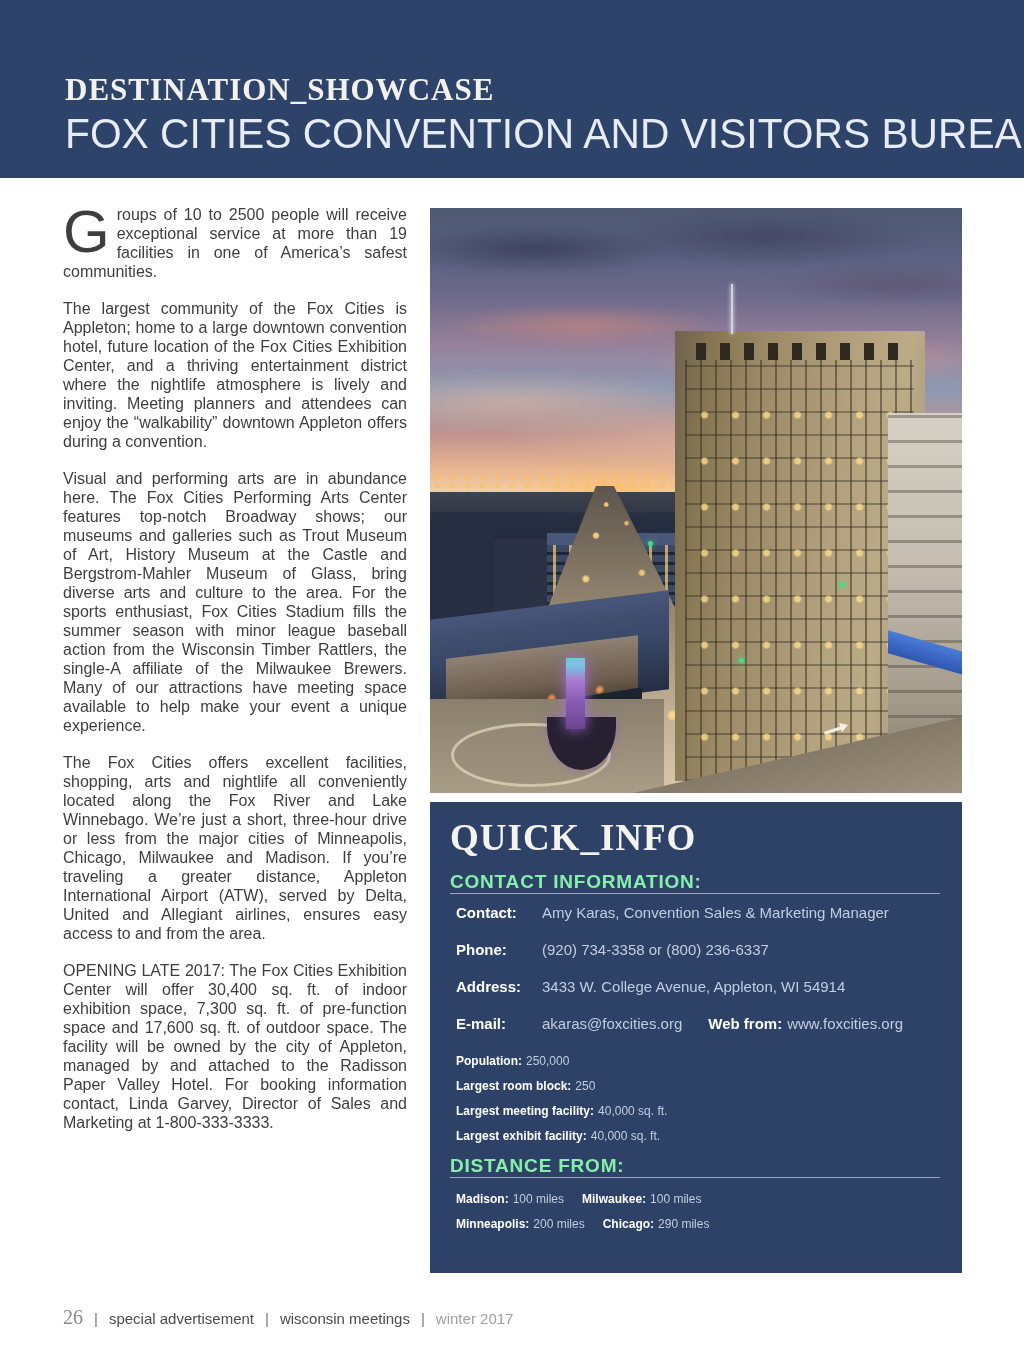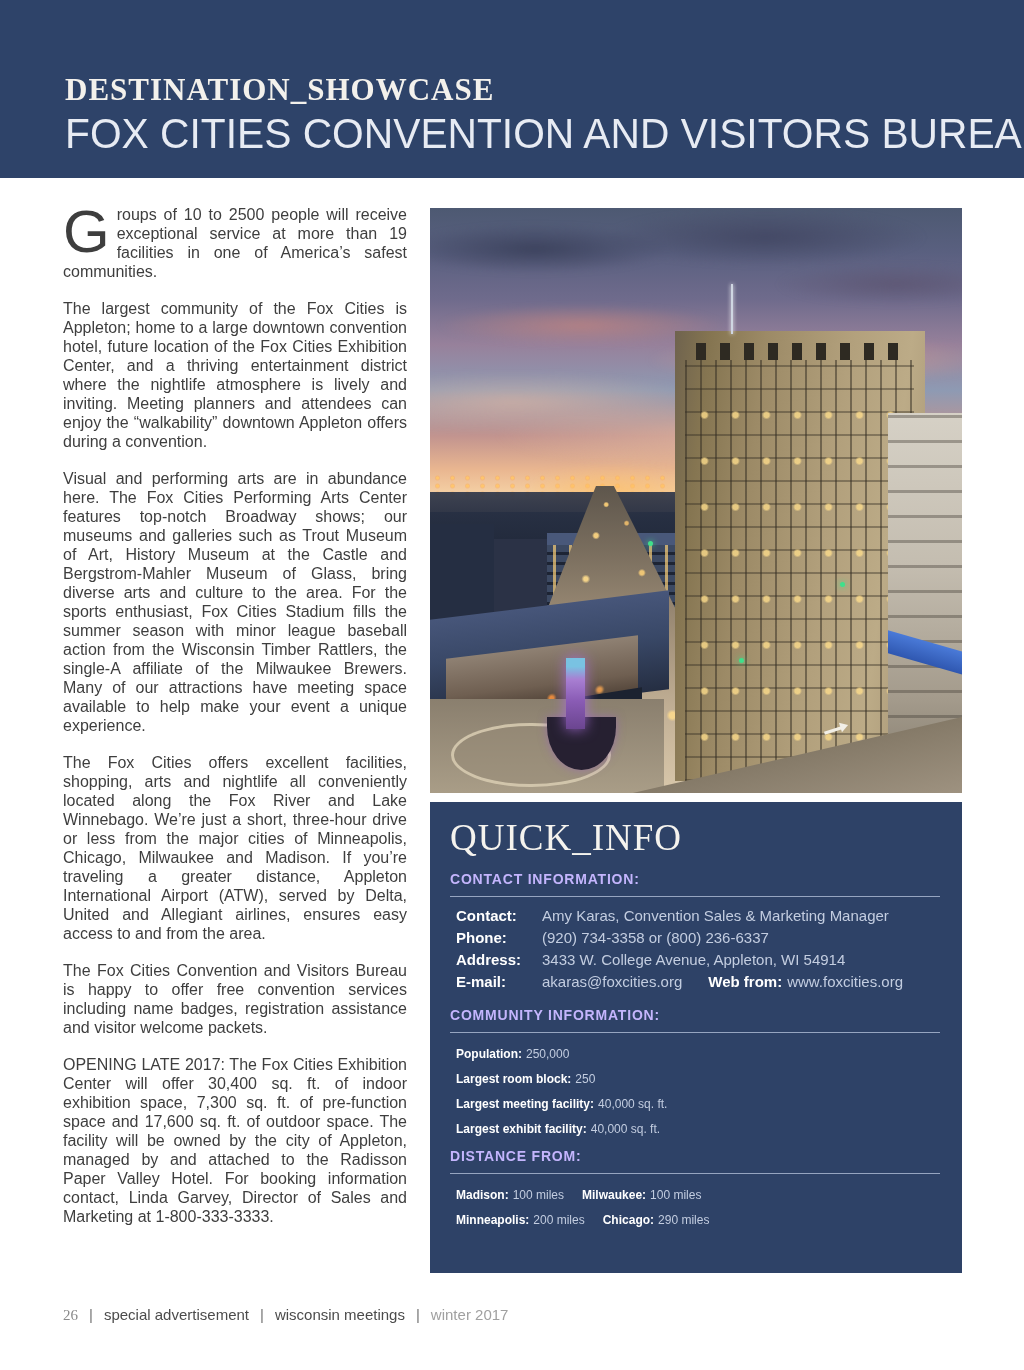--- a/index.html
+++ b/index.html
@@ -130,65 +130,64 @@
     border-left:8px solid #f2efe6; border-top:5px solid transparent; border-bottom:5px solid transparent; }
   .ph-dotg { width:5px; height:5px; border-radius:50%; background:#3fe08b; box-shadow:0 0 6px #3fe08b; }
   .g1 { left:41%; top:57%; } .g2 { left:77%; top:64%; } .g3 { left:58%; top:77%; }
 
   
   .quick-info {
     position:absolute; left:430px; top:802px; width:532px; height:471px;
     background:#2e4267; color:#ffffff; padding:14px 22px 18px 20px;
   }
   .qi-title {
-    font-family:"Liberation Serif", serif; font-weight:normal; font-size:37px;
+    font-family:"Liberation Serif", serif; font-weight:bold; font-size:37px;
     letter-spacing:1px; color:#f5f3ee; margin-bottom:12px;
   }
   .sec-head {
-    font-size:14px; font-weight:bold; letter-spacing:.8px; color:#c4b5fd;
-    border-bottom:1.5px solid rgba(186,199,222,.75); padding-bottom:9px; margin-bottom:9px;
+    font-size:19px; font-weight:bold; letter-spacing:.8px; color:#86efac;
+    border-bottom:1.5px solid rgba(186,199,222,.75); padding-bottom:0; margin-bottom:9px;
   }
   .sec { margin-bottom:0; }
   .sec + .sec { margin-top:16px; }
   .sec.distance { margin-top:6px; }
-  .kv-grid { display:grid; grid-template-columns:86px 1fr; row-gap:3px; padding-left:6px;
+  .kv-grid { display:grid; grid-template-columns:86px 1fr; row-gap:18px; padding-left:6px;
     font-size:15px; line-height:19px; }
   .k { font-weight:bold; color:#ffffff; }
   .v { color:#c3cde0; }
   .k.inline { margin-left:26px; margin-right:5px; }
   .info-line { font-size:12px; line-height:25px; padding-left:6px; color:#c3cde0; }
   .info-line .k { margin-right:4px; }
   .pair2 { margin-left:18px; }
 
   
   .pagefoot {
     position:absolute; left:63px; top:1306px; display:flex; align-items:baseline;
     font-size:15px; color:#4b4b4b;
   }
-  .pnum { font-family:"Liberation Serif", serif; font-size:15px; color:#8a8a8a; }
+  .pnum { font-family:"Liberation Serif", serif; font-size:20px; color:#8a8a8a; }
   .sep { margin:0 11px; color:#777777; font-weight:400; }
   .fitem { color:#4b4b4b; }
   .fitem.muted { color:#a0a0a0; }
 </style>
 </head>
 <body>
 
 <div class="page">
 
   <header class="masthead">
     <div class="eyebrow">DESTINATION_SHOWCASE</div>
     <h1 class="mast-title">FOX CITIES CONVENTION AND VISITORS BUREAU</h1>
   </header>
 
   <main class="article">
     <p class="para"><span class="dropcap">G</span><span>roups of 10 to 2500 people will receive exceptional service at more than 19 facilities in one of America’s safest communities.</span></p>
     <p class="para">The largest community of the Fox Cities is Appleton; home to a large downtown convention hotel, future location of the Fox Cities Exhibition Center, and a thriving entertainment district where the nightlife atmosphere is lively and inviting. Meeting planners and attendees can enjoy the “walkability” downtown Appleton offers during a convention.</p>
     <p class="para">Visual and performing arts are in abundance here. The Fox Cities Performing Arts Center features top-notch Broadway shows; our museums and galleries such as Trout Museum of Art, History Museum at the Castle and Bergstrom-Mahler Museum of Glass, bring diverse arts and culture to the area. For the sports enthusiast, Fox Cities Stadium fills the summer season with minor league baseball action from the Wisconsin Timber Rattlers, the single-A affiliate of the Milwaukee Brewers. Many of our attractions have meeting space available to help make your event a unique experience.</p>
     <p class="para">The Fox Cities offers excellent facilities, shopping, arts and nightlife all conveniently located along the Fox River and Lake Winnebago. We’re just a short, three-hour drive or less from the major cities of Minneapolis, Chicago, Milwaukee and Madison. If you’re traveling a greater distance, Appleton International Airport (ATW), served by Delta, United and Allegiant airlines, ensures easy access to and from the area.</p>
-    <p class="para">The Fox Cities Convention and Visitors Bureau is happy to offer free convention services including name badges, registration assistance and visitor welcome packets.</p>
     <p class="para">OPENING LATE 2017: The Fox Cities Exhibition Center will offer 30,400 sq. ft. of indoor exhibition space, 7,300 sq. ft. of pre-function space and 17,600 sq. ft. of outdoor space. The facility will be owned by the city of Appleton, managed by and attached to the Radisson Paper Valley Hotel. For booking information contact, Linda Garvey, Director of Sales and Marketing at 1-800-333-3333.</p>
   </main>
 
   <figure class="photo">
     <div class="ph ph-sky"></div>
     <div class="ph ph-clouds"></div>
     <div class="ph ph-farlights"></div>
     <div class="ph ph-glowcenter"></div>
     <div class="ph ph-midcity"></div>
     <div class="ph ph-bldg-a"></div>
@@ -229,21 +228,20 @@
         <span class="k">Phone:</span>
         <span class="v">(920) 734-3358 or (800) 236-6337</span>
         <span class="k">Address:</span>
         <span class="v">3433 W. College Avenue, Appleton, WI 54914</span>
         <span class="k">E-mail:</span>
         <span class="v"><span>akaras@foxcities.org</span><span class="k inline">Web from:</span><span>www.foxcities.org</span></span>
       </div>
     </section>
 
     <section class="sec">
-      <h3 class="sec-head">COMMUNITY INFORMATION:</h3>
       <div class="info-line"><span class="k">Population:</span><span class="v">250,000</span></div>
       <div class="info-line"><span class="k">Largest room block:</span><span class="v">250</span></div>
       <div class="info-line"><span class="k">Largest meeting facility:</span><span class="v">40,000 sq. ft.</span></div>
       <div class="info-line"><span class="k">Largest exhibit facility:</span><span class="v">40,000 sq. ft.</span></div>
     </section>
 
     <section class="sec distance">
       <h3 class="sec-head">DISTANCE FROM:</h3>
       <div class="info-line"><span class="k">Madison:</span><span class="v">100 miles</span><span class="k pair2">Milwaukee:</span><span class="v">100 miles</span></div>
       <div class="info-line"><span class="k">Minneapolis:</span><span class="v">200 miles</span><span class="k pair2">Chicago:</span><span class="v">290 miles</span></div>

